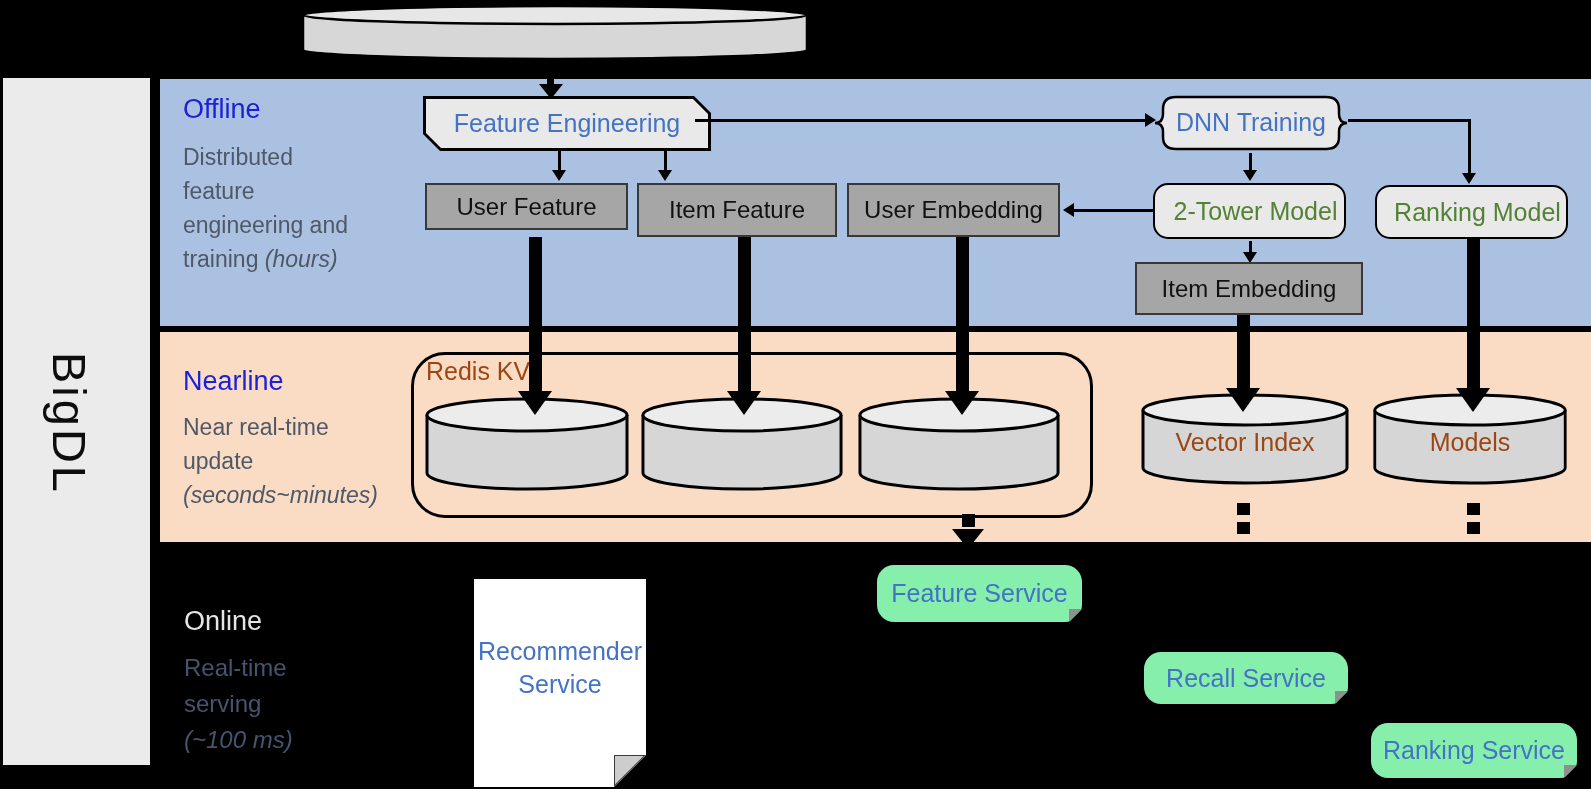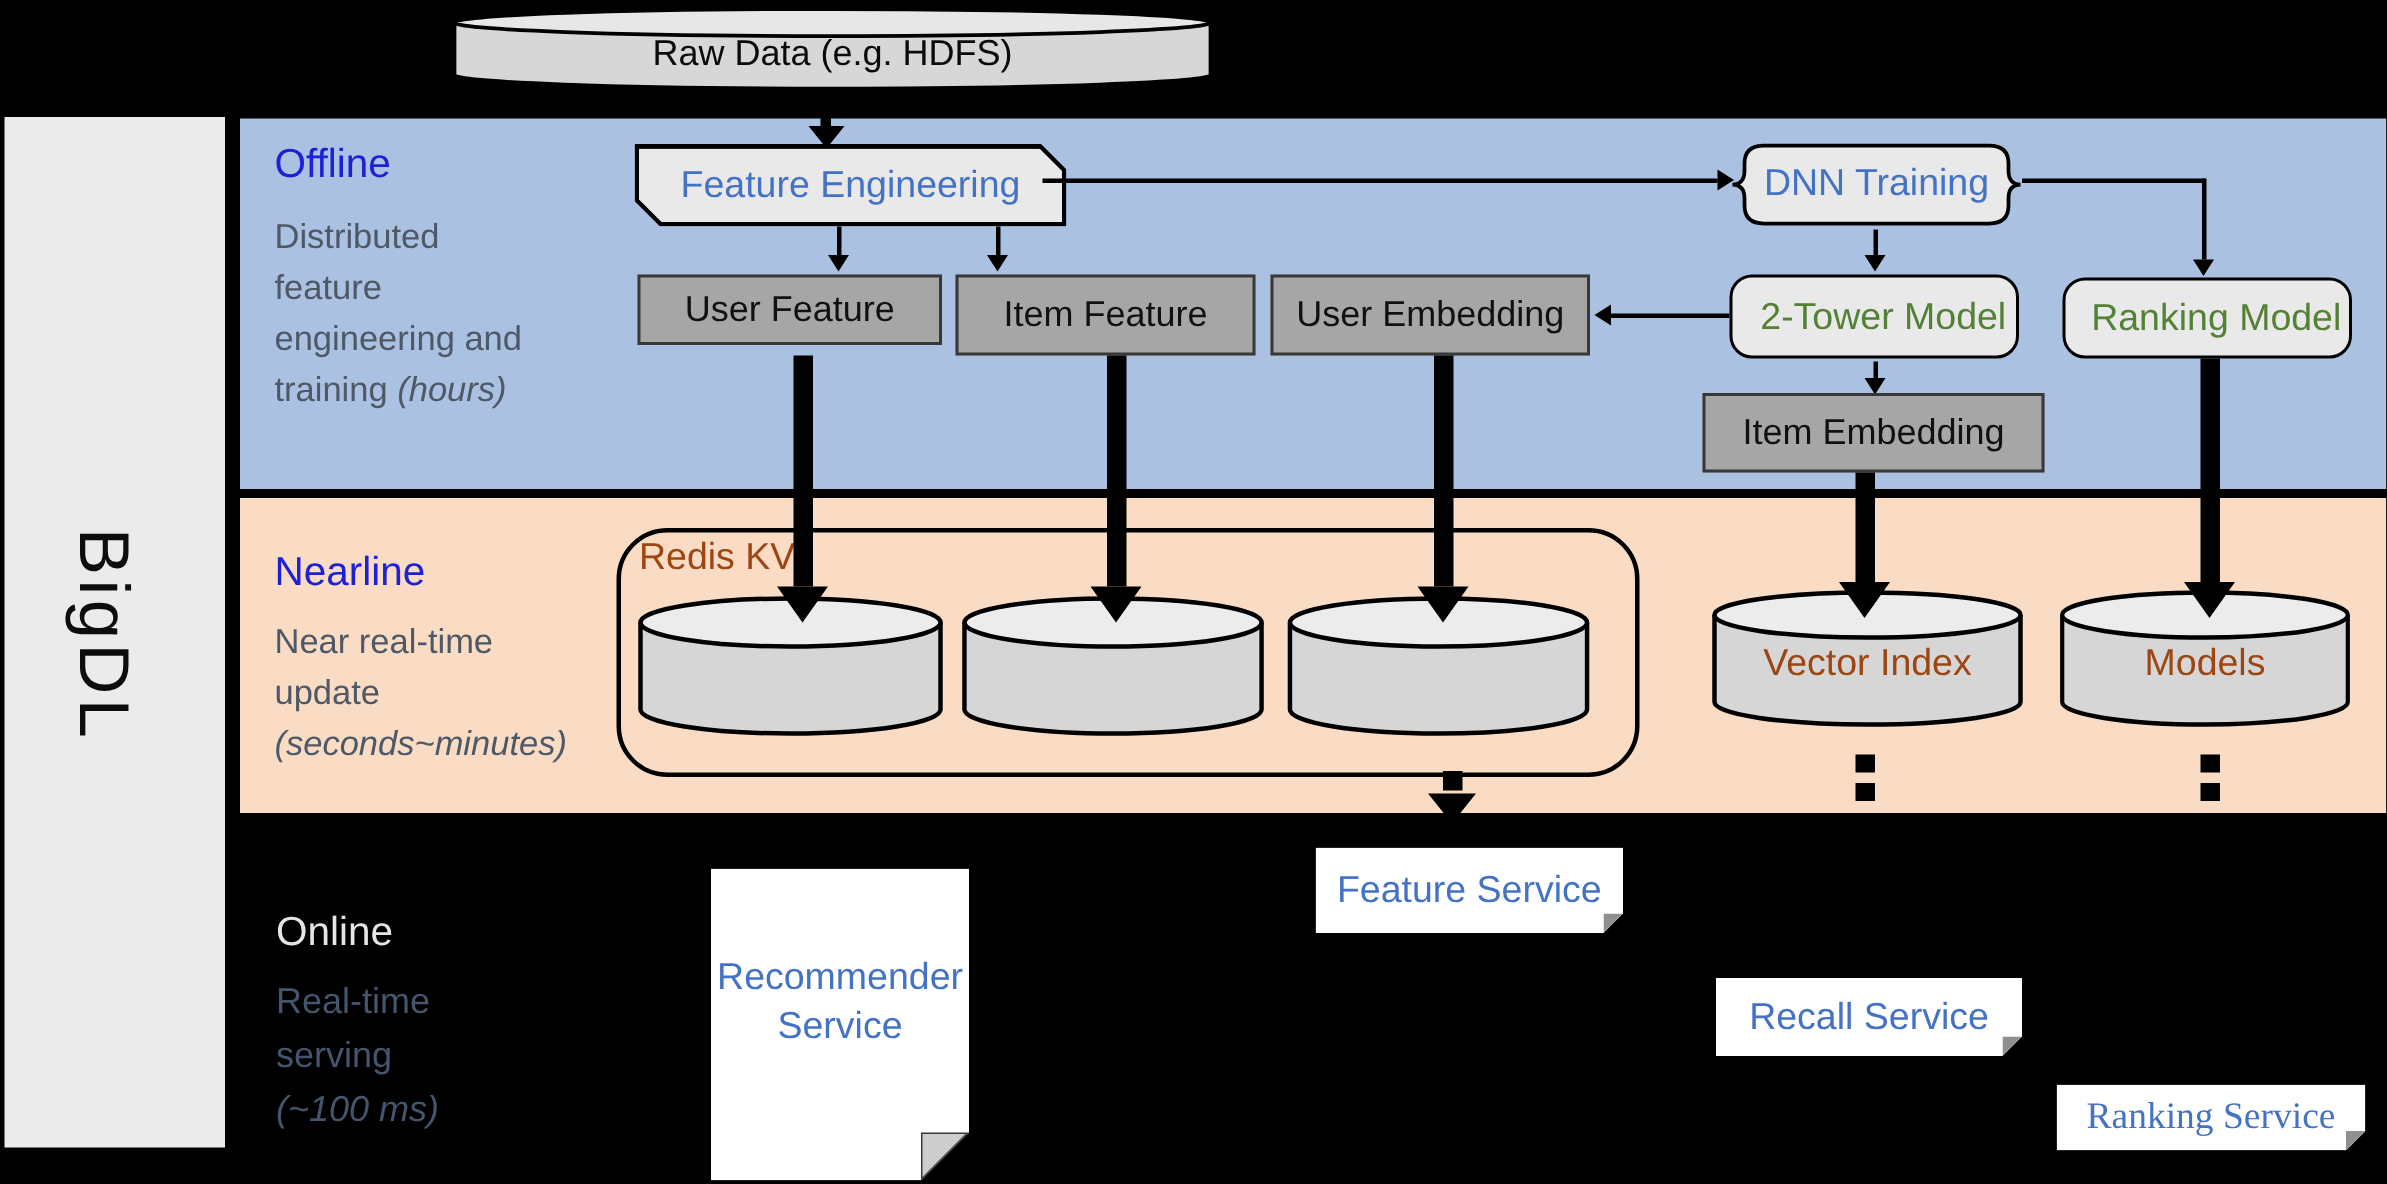--- a/index.html
+++ b/index.html
@@ -48,22 +48,22 @@
   .vline{background:#000;width:2.5px;}
   .hline{background:#000;height:2.5px;}
   .head-down{width:0;height:0;border-left:7px solid transparent;border-right:7px solid transparent;border-top:11px solid #000;}
   .head-right{width:0;height:0;border-top:7px solid transparent;border-bottom:7px solid transparent;border-left:11px solid #000;}
   .head-left{width:0;height:0;border-top:7px solid transparent;border-bottom:7px solid transparent;border-right:11px solid #000;}
   .thick-shaft{background:#000;width:13px;}
   .thick-head{width:0;height:0;border-left:17px solid transparent;border-right:17px solid transparent;border-top:24px solid #000;}
   .dash{background:#000;width:13px;height:13px;}
 
   
-  .svc{background:#ffffff;color:#4472c4;font-size:25px;
-    clip-path:polygon(0 0, 100% 0, 100% calc(100% - 13px), calc(100% - 13px) 100%, 0 100%);}
+  .svc{background:#86efac;color:#4472c4;font-size:25px;
+    clip-path:polygon(0 0, 100% 0, 100% calc(100% - 13px), calc(100% - 13px) 100%, 0 100%);border-radius:17px;}
   .svc-fold{position:absolute;right:0;bottom:0;}
   .doc{background:#fff;color:#4472c4;font-size:25px;line-height:33px;
     clip-path:polygon(0 0, 100% 0, 100% calc(100% - 32px), calc(100% - 32px) 100%, 0 100%);
     display:flex;align-items:center;justify-content:center;text-align:center;padding:0 6px;box-sizing:border-box;}
 
   .cyl-label{text-align:center;font-size:25px;}
   .z1{z-index:1}.z2{z-index:2}.z3{z-index:3}.z4{z-index:4}
 </style>
 </head>
 <body>
@@ -91,21 +91,20 @@
   <div class="abs sec-title online-title z2" style="left:184px;top:606px;">Online</div>
   <div class="abs sec-desc online-desc z2" style="left:184px;top:650px;width:130px;">
     <span>Real-time serving</span>
     <span class="it">(~100 ms)</span>
   </div>
 
   <svg class="abs z2" style="left:300px;top:3px;" width="510" height="60" viewBox="0 0 510 60" preserveAspectRatio="none">
     <path d="M3,12 V47 a252,9 0 0 0 504,0 V12" fill="#d7d7d7" stroke="#000" stroke-width="2.5"></path>
     <ellipse cx="255" cy="12" rx="252" ry="9" fill="#e7e7e7" stroke="#000" stroke-width="2.5"></ellipse>
   </svg>
-  <div class="abs z3" style="left:300px;top:22px;width:510px;text-align:center;font-size:24px;color:#0a0a0a;">Raw Data (e.g. HDFS)</div>
 
   <div class="abs vline z3" style="left:547px;top:60px;height:24px;width:7px;"></div>
   <div class="abs z3" style="left:539px;top:84px;width:0;height:0;border-left:12px solid transparent;border-right:12px solid transparent;border-top:15px solid #000;"></div>
 
   <div class="abs snip-outer z3" style="left:423px;top:96px;width:272px;height:55px;">
     <div class="snip-inner blue-text">Feature Engineering</div>
   </div>
 
   <div class="abs hline z3" style="left:695px;top:119px;width:450px;"></div>
   <div class="abs head-right z3" style="left:1145px;top:113px;"></div>
@@ -200,21 +199,21 @@
       </svg>
   </div>
 
   <div class="abs node svc z3" style="left:1144px;top:652px;width:204px;height:52px;">
     <span>Recall Service</span>
     <svg class="svc-fold" width="13" height="13" viewBox="0 0 13 13">
         <path d="M0,0 H13 L0,13 Z" fill="#8f8f8f"></path>
       </svg>
   </div>
 
-  <div class="abs node svc z3" style="left:1371px;top:723px;width:206px;height:44px;font-family:Liberation Serif, serif;">
+  <div class="abs node svc z3" style="left:1371px;top:723px;width:206px;height:55px;">
     <span>Ranking Service</span>
     <svg class="svc-fold" width="13" height="13" viewBox="0 0 13 13">
         <path d="M0,0 H13 L0,13 Z" fill="#8f8f8f"></path>
       </svg>
   </div>
 
   <div class="abs doc z3" style="left:474px;top:579px;width:172px;height:208px;">
     <span style="margin-bottom:30px;">Recommender Service</span>
     <svg class="svc-fold" width="32" height="32" viewBox="0 0 32 32">
         <path d="M0,0 H32 L0,32 Z" fill="#cdcdcd" stroke="#3a3a3a" stroke-width="2"></path>

